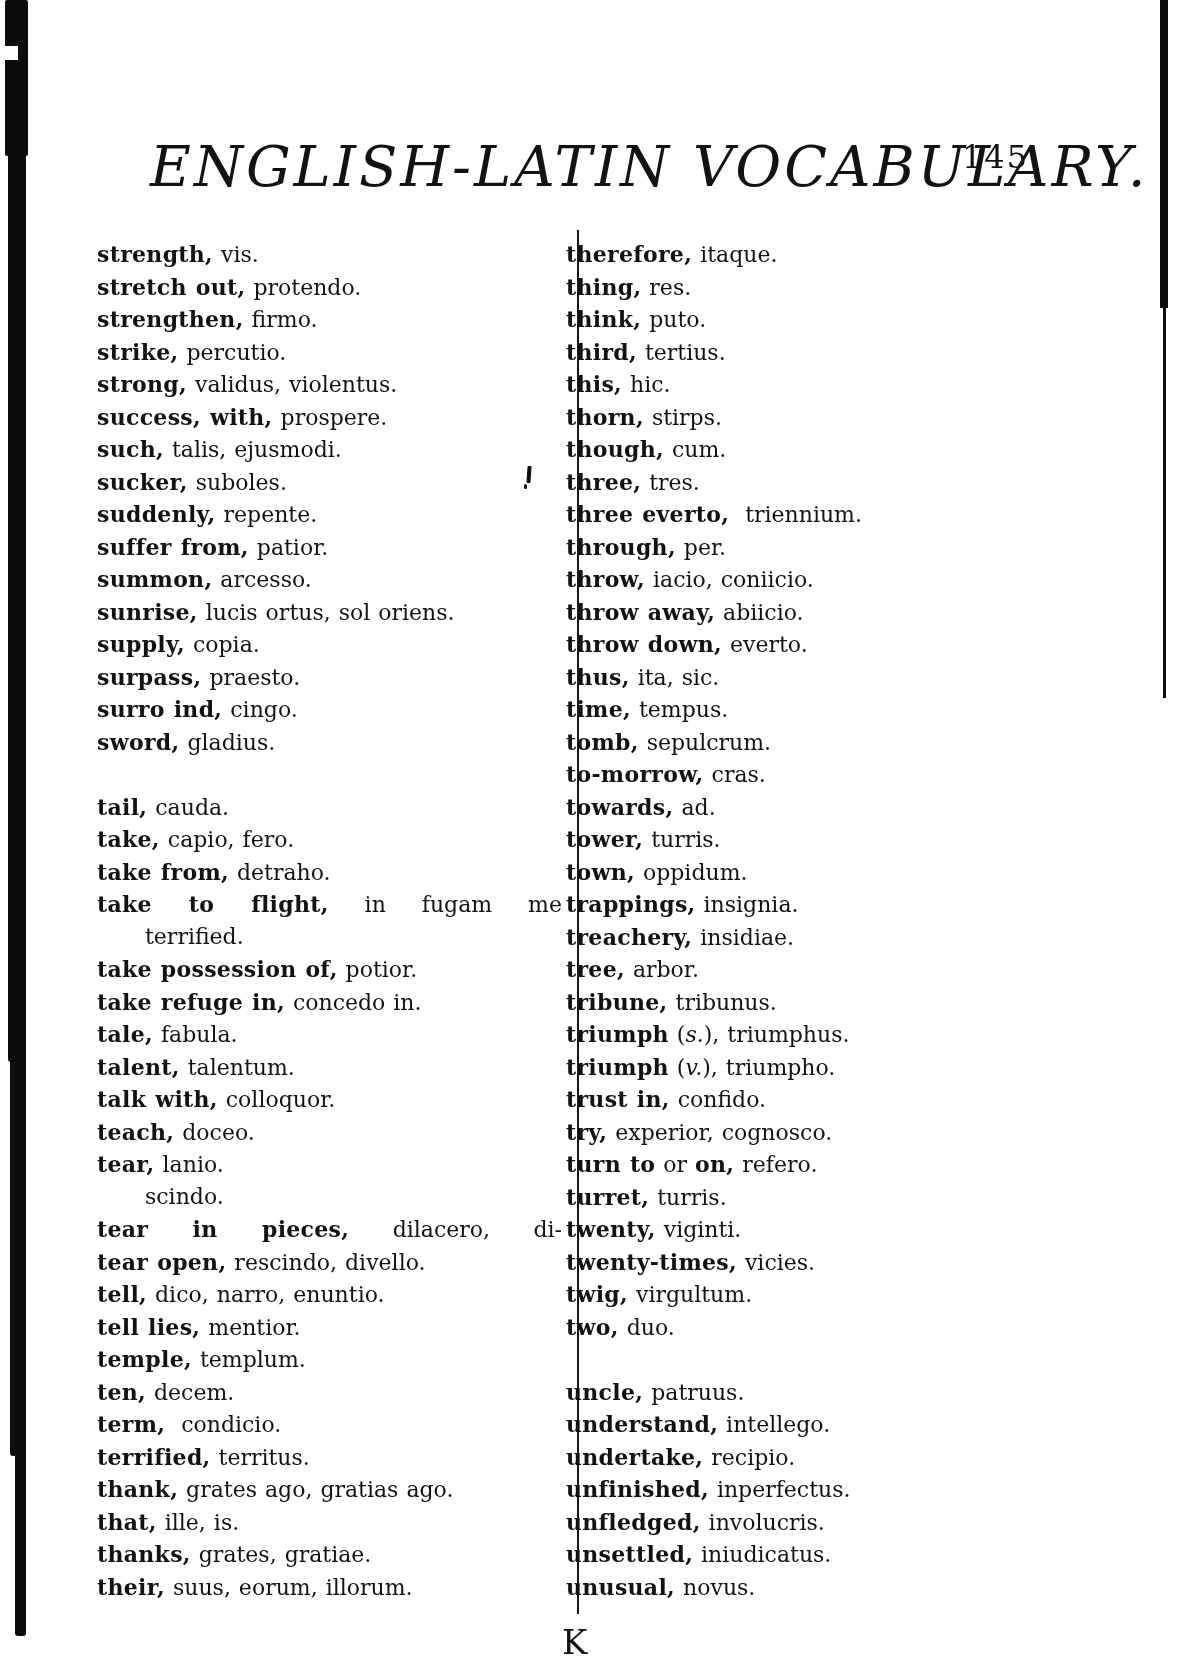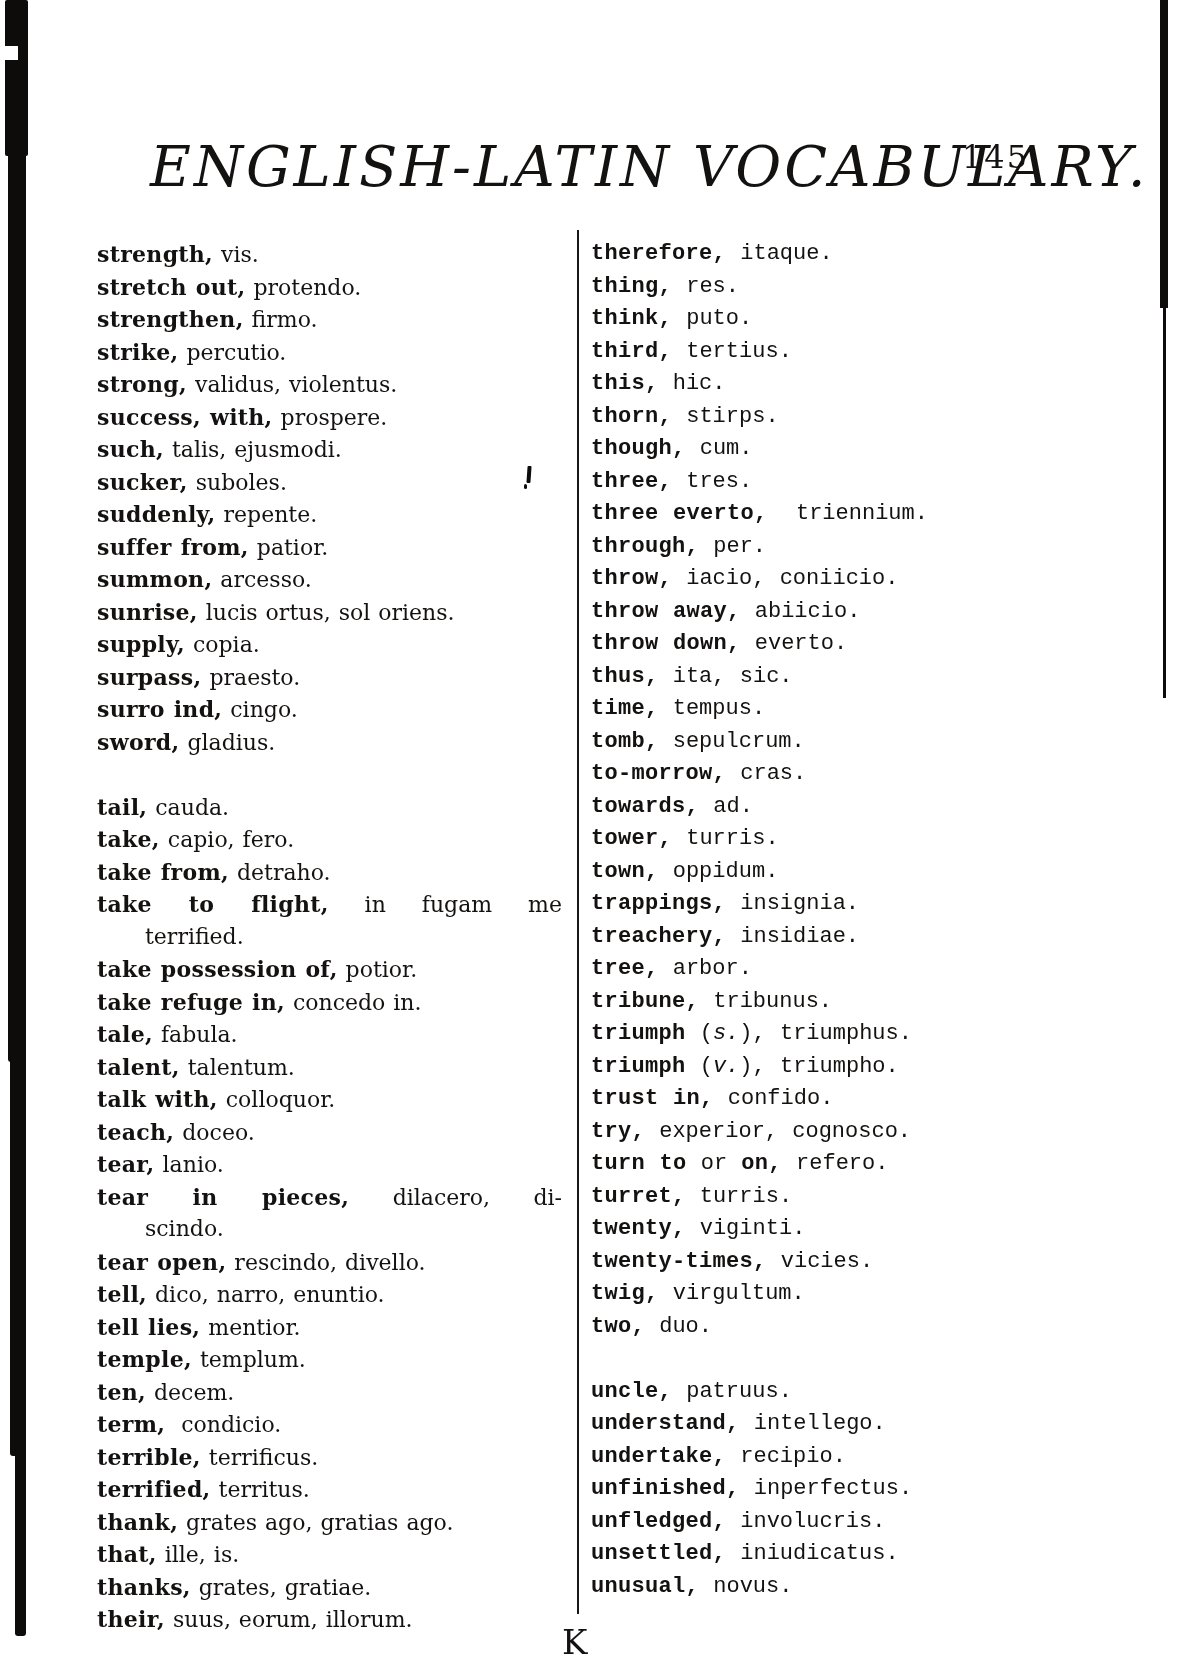--- a/index.html
+++ b/index.html
@@ -34,21 +34,21 @@
     font-size:32px;letter-spacing:2px;
   }
   
   .col{position:absolute;top:238px;font-size:22px;}
   .col .line{
     height:32.5px;line-height:32.5px;
     white-space:pre;overflow:visible;
     word-spacing:1px;
   }
   .col-left{left:97px;width:465px;}
-  .col-right{left:591px;width:480px;font-family:Liberation Mono, monospace;}
+  .col-right{left:566px;width:480px;}
   .line.justify{white-space:normal;text-align:justify;text-align-last:justify;}
   .line.indent{padding-left:48px;}
   .line.blank{white-space:normal;}
   .sg-h{font-weight:bold;letter-spacing:0.3px;}
   .sg-t{font-weight:normal;}
   .sg-i{font-style:italic;}
   .divider{
     position:absolute;left:577px;top:230px;width:2px;height:1384px;
     background:#191715;
   }
@@ -98,29 +98,28 @@
       <div class="line"><span class="sg-h">take from,</span><span class="sg-t"> detraho.</span></div>
       <div class="line justify"><span class="sg-h">take to flight,</span><span class="sg-t"> in fugam me</span></div>
       <div class="line indent"><span class="sg-t">terrified.</span></div>
       <div class="line"><span class="sg-h">take possession of,</span><span class="sg-t"> potior.</span></div>
       <div class="line"><span class="sg-h">take refuge in,</span><span class="sg-t"> concedo in.</span></div>
       <div class="line"><span class="sg-h">tale,</span><span class="sg-t"> fabula.</span></div>
       <div class="line"><span class="sg-h">talent,</span><span class="sg-t"> talentum.</span></div>
       <div class="line"><span class="sg-h">talk with,</span><span class="sg-t"> colloquor.</span></div>
       <div class="line"><span class="sg-h">teach,</span><span class="sg-t"> doceo.</span></div>
       <div class="line"><span class="sg-h">tear,</span><span class="sg-t"> lanio.</span></div>
+      <div class="line indent"><span class="sg-t">scindo.</span></div>
       <div class="line justify"><span class="sg-h">tear in pieces,</span><span class="sg-t"> dilacero, di-</span></div>
-      <div class="line indent"><span class="sg-t">scindo.</span></div>
       <div class="line"><span class="sg-h">tear open,</span><span class="sg-t"> rescindo, divello.</span></div>
       <div class="line"><span class="sg-h">tell,</span><span class="sg-t"> dico, narro, enuntio.</span></div>
       <div class="line"><span class="sg-h">tell lies,</span><span class="sg-t"> mentior.</span></div>
       <div class="line"><span class="sg-h">temple,</span><span class="sg-t"> templum.</span></div>
       <div class="line"><span class="sg-h">ten,</span><span class="sg-t"> decem.</span></div>
       <div class="line"><span class="sg-h">term,</span><span class="sg-t">  condicio.</span></div>
-      <div class="line"><span class="sg-h">terrible,</span><span class="sg-t"> terrificus.</span></div>
       <div class="line"><span class="sg-h">terrified,</span><span class="sg-t"> territus.</span></div>
       <div class="line"><span class="sg-h">thank,</span><span class="sg-t"> grates ago, gratias ago.</span></div>
       <div class="line"><span class="sg-h">that,</span><span class="sg-t"> ille, is.</span></div>
       <div class="line"><span class="sg-h">thanks,</span><span class="sg-t"> grates, gratiae.</span></div>
       <div class="line"><span class="sg-h">their,</span><span class="sg-t"> suus, eorum, illorum.</span></div>
     </div>
   <div class="divider"></div>
   <div class="col col-right" id="col-right">
       <div class="line"><span class="sg-h">therefore,</span><span class="sg-t"> itaque.</span></div>
       <div class="line"><span class="sg-h">thing,</span><span class="sg-t"> res.</span></div>

